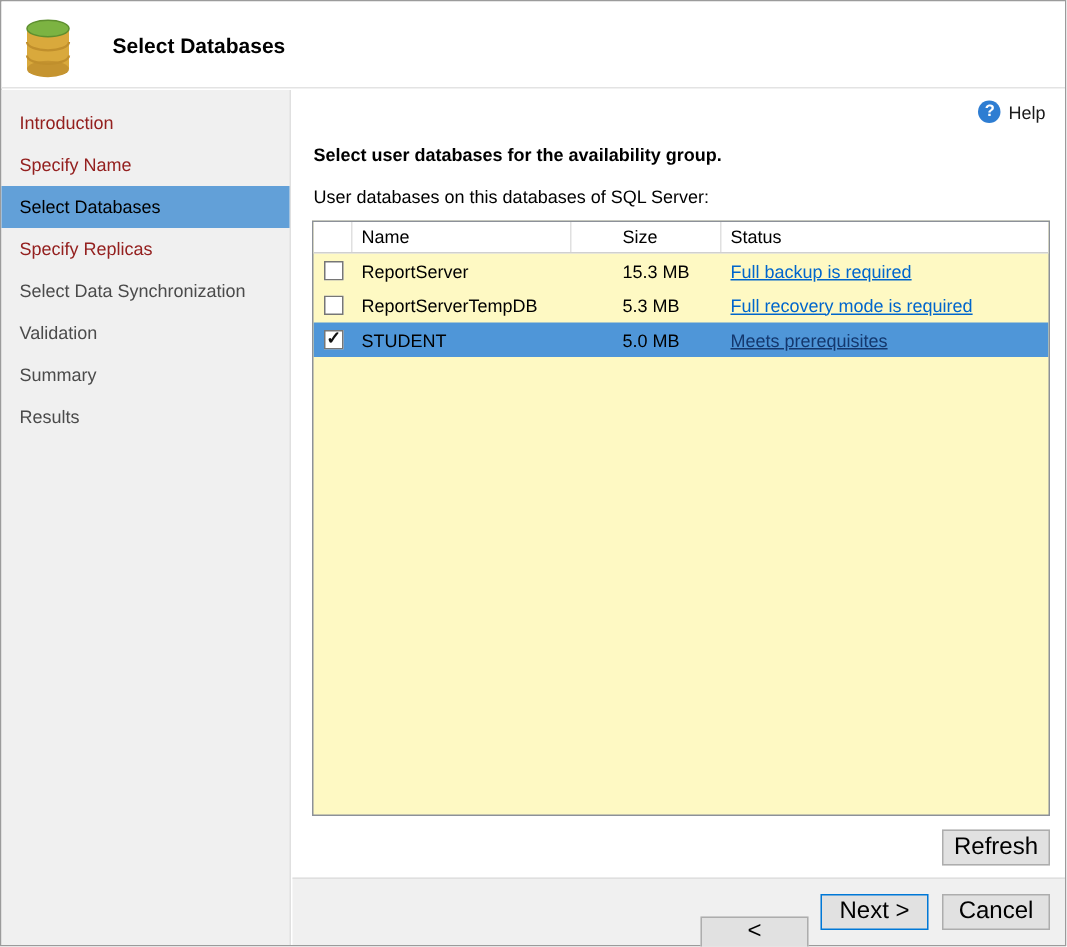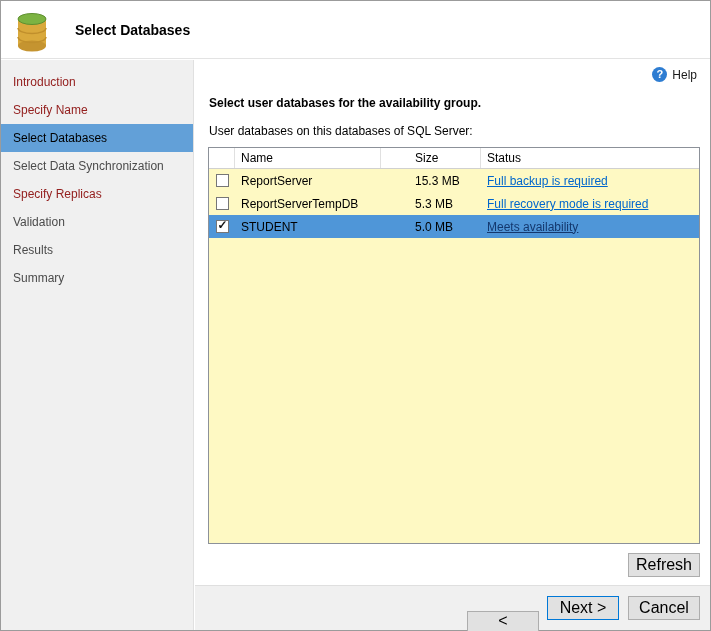--- a/index.html
+++ b/index.html
@@ -79,25 +79,25 @@
       </svg>
     </div>
     <div class="page-title">Select Databases</div>
   </div>
 
   <div class="sidebar">
     <div class="steps">
       <div class="step visited">Introduction</div>
       <div class="step visited">Specify Name</div>
       <div class="step active">Select Databases</div>
+      <div class="step visited">Specify Replicas</div>
       <div class="step pending">Select Data Synchronization</div>
-      <div class="step visited">Specify Replicas</div>
       <div class="step pending">Validation</div>
+      <div class="step pending">Summary</div>
       <div class="step pending">Results</div>
-      <div class="step pending">Summary</div>
     </div>
   </div>
 
   <div class="content">
 
     <div class="help">
       <span class="help-icon">?</span>
       <span>Help</span>
     </div>
 
@@ -134,21 +134,21 @@
         </div>
       </div>
 
       <div class="row selected">
         <div class="cell cb-cell c0">
           <span class="checkbox checked"></span>
         </div>
         <div class="cell c1">STUDENT</div>
         <div class="cell c2">5.0 MB</div>
         <div class="cell c3">
-          <span class="status-link">Meets availability</span>
+          <span class="status-link">Meets prerequisites</span>
         </div>
       </div>
     </div>
 
     <button class="btn refresh-btn">Refresh</button>
   </div>
 
   <div class="footer">
     <button class="btn btn-previous">&lt; Previous</button>
     <button class="btn btn-next default">Next &gt;</button>

